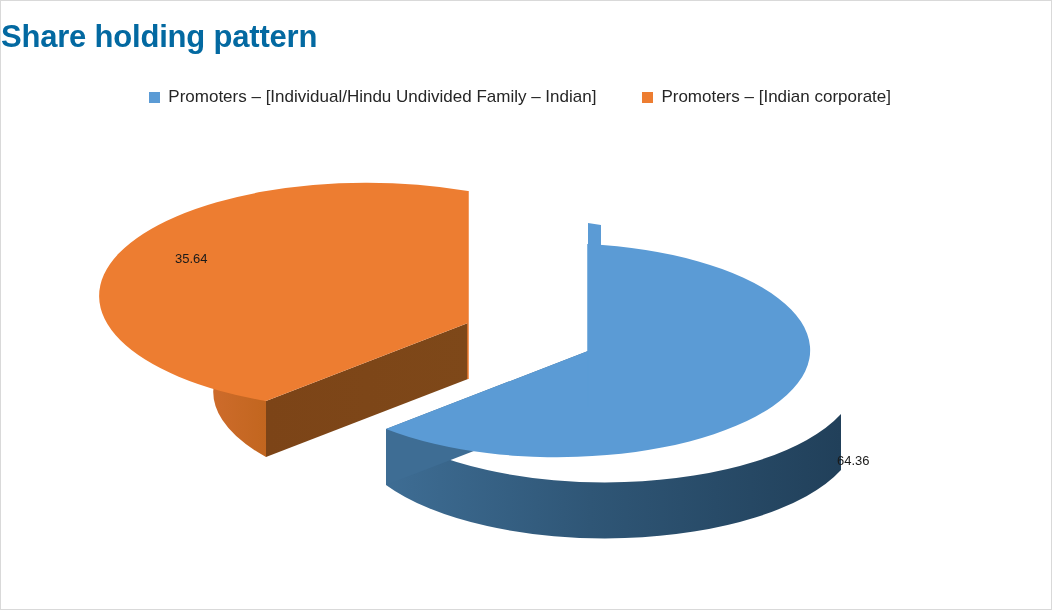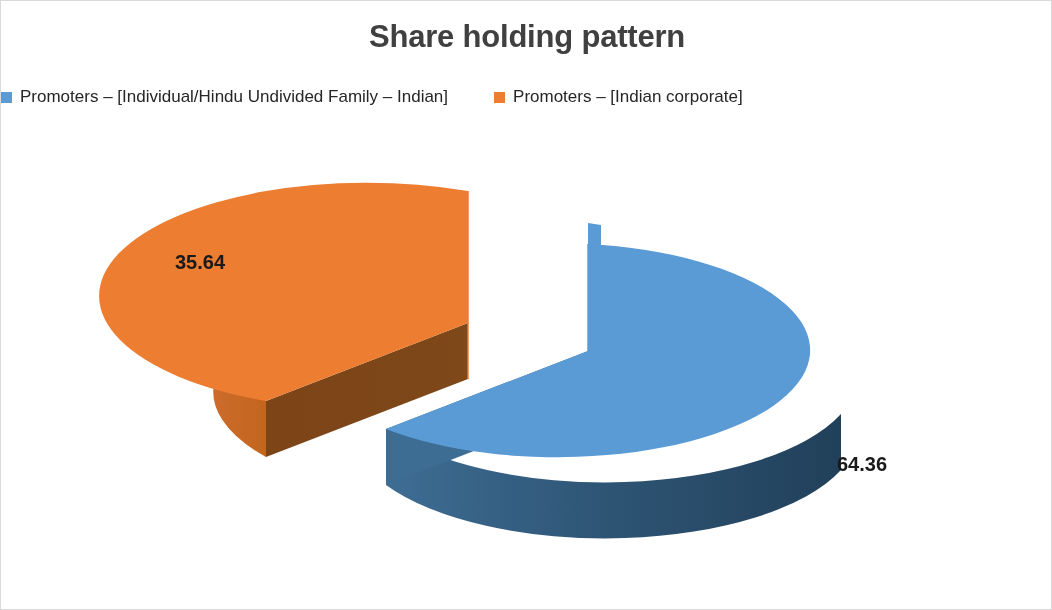--- a/index.html
+++ b/index.html
@@ -15,35 +15,35 @@
     border: 1px solid #d9d9d9;
     box-sizing: border-box;
     overflow: hidden;
     font-family: "Liberation Sans", sans-serif;
   }
   #chart-title {
     position: absolute;
     top: 18px;
     left: 0;
     width: 1052px;
-    text-align: center;
+    text-align: left;
     font-family: "Liberation Sans", sans-serif;
     font-size: 31px;
     font-weight: bold;
-    color: #404040;
+    color: #0369a1;
     letter-spacing: -0.2px;
   }
   #legend {
     position: absolute;
     top: 86px;
     left: 0;
     width: 890px;
     display: flex;
     flex-direction: row;
-    justify-content: flex-start;
+    justify-content: flex-end;
     align-items: center;
     gap: 46px;
   }
   .legend-entry {
     display: flex;
     flex-direction: row;
     align-items: center;
     gap: 8px;
   }
   .legend-swatch {
@@ -61,24 +61,23 @@
   #plot-area {
     position: absolute;
     top: 0;
     left: 0;
     width: 1052px;
     height: 610px;
   }
   .data-label {
     position: absolute;
     font-family: "Liberation Sans", sans-serif;
-    font-size: 20px;
+    font-size: 13px;
     color: #1a1a1a;
     white-space: nowrap;
-    font-weight: bold;
   }
   #label-orange { left: 174px; top: 250px; }
   #label-blue   { left: 836px; top: 452px; text-align: center; }
 </style>
 </head>
 <body>
 
 <div id="chart-frame">
 
   <div id="chart-title">Share holding pattern</div>

